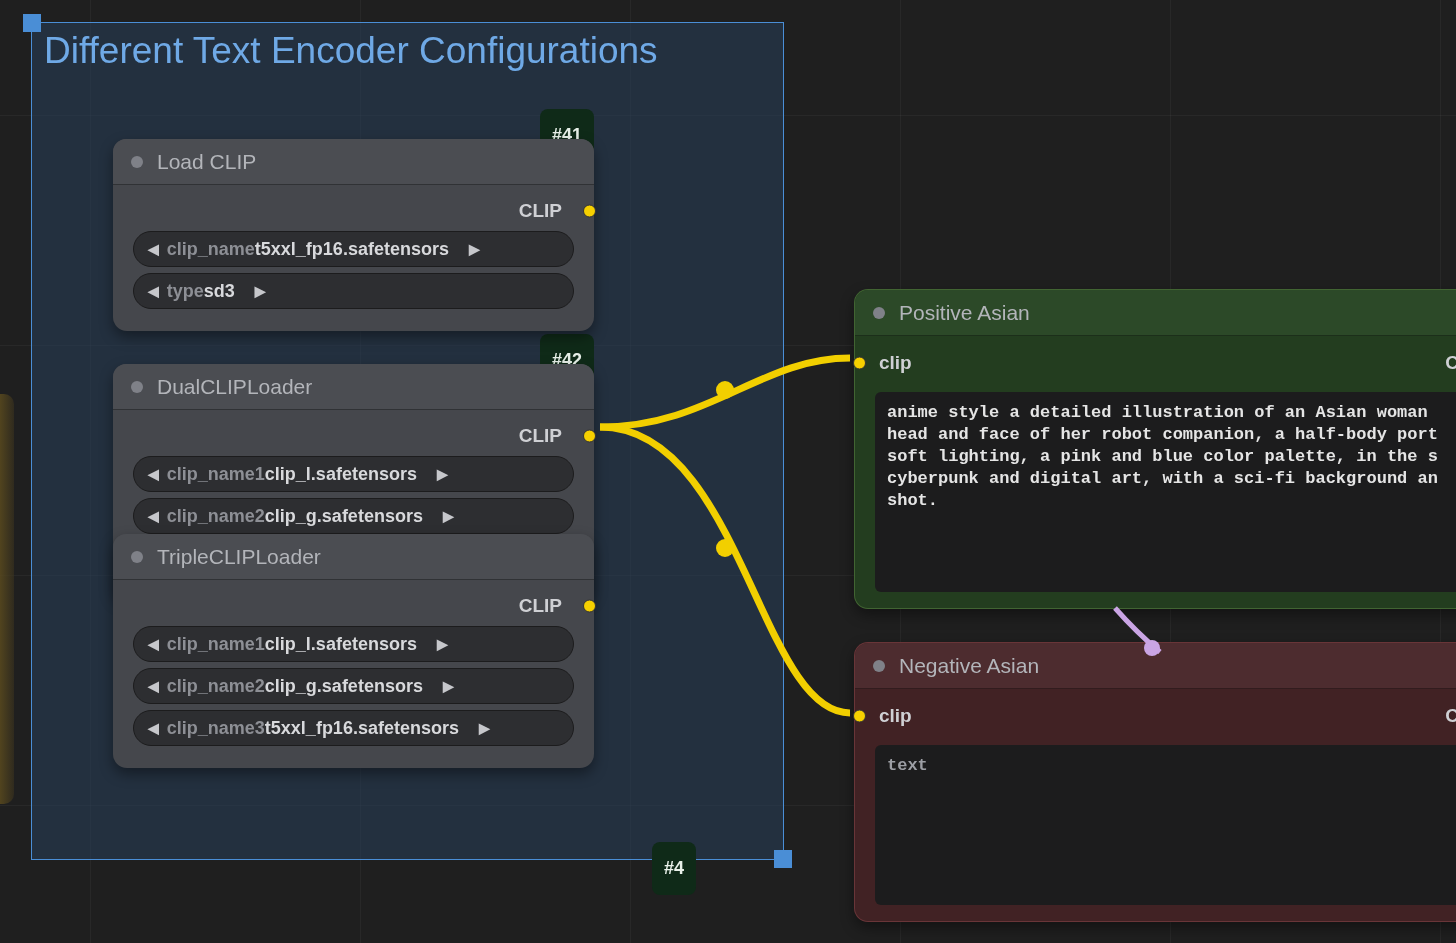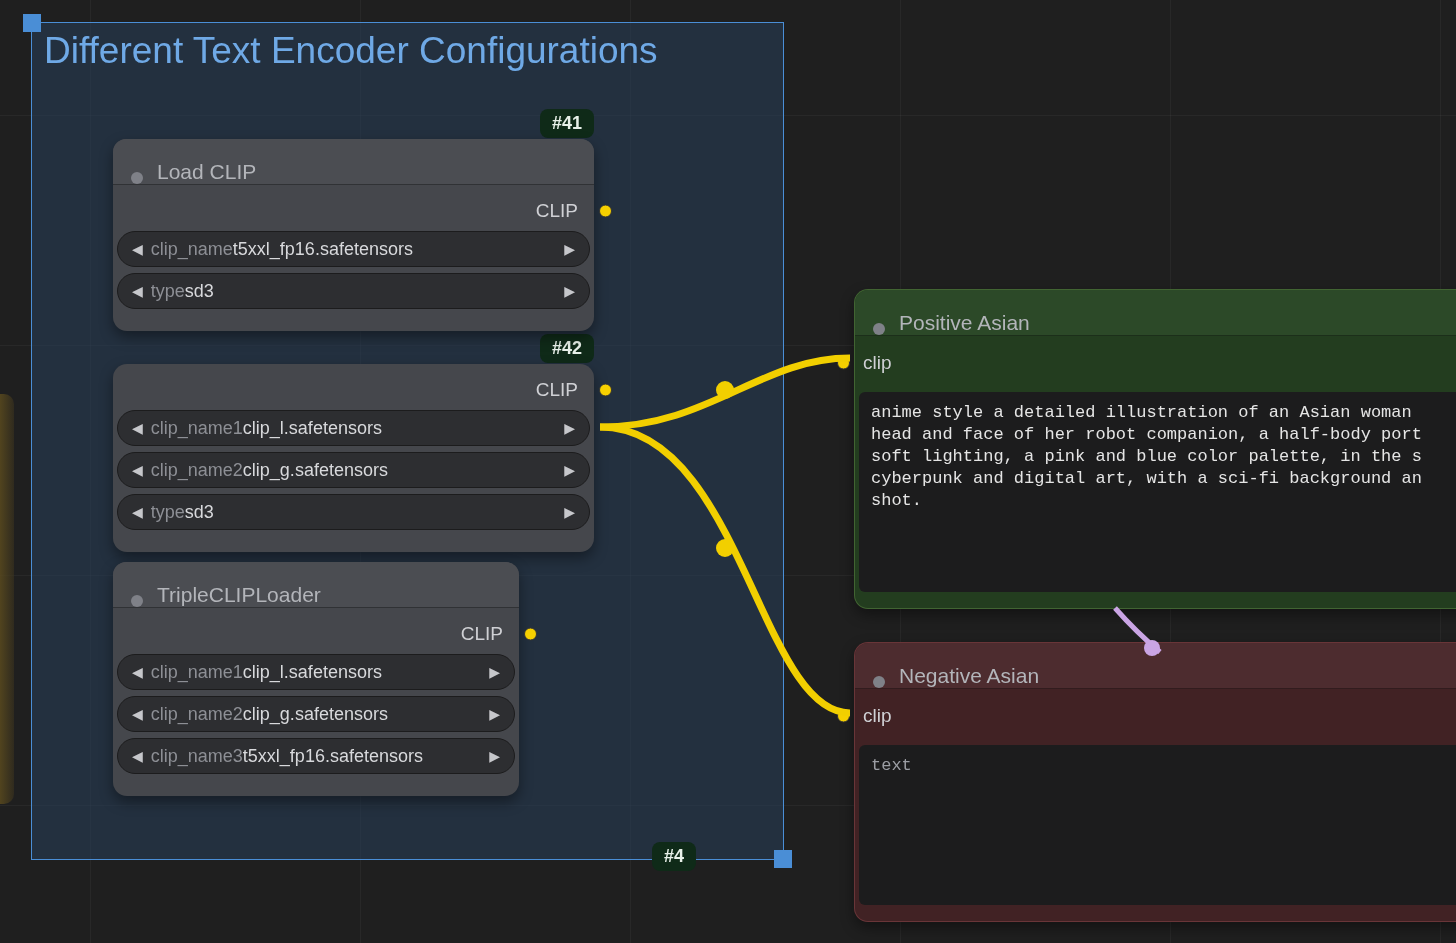--- a/index.html
+++ b/index.html
@@ -38,40 +38,40 @@
 
   
   .node {
     position: absolute;
     background: #45474c;
     border-radius: 14px;
     box-shadow: 0 6px 14px rgba(0,0,0,0.4);
   }
   .node-header {
     height: 46px;
-    display: flex; align-items: flex-end;
+    display: flex; align-items: center;
     padding: 0 18px;
     gap: 14px;
     background: #4b4d52;
     border-radius: 13px 13px 0 0;
     border-bottom: 1px solid rgba(0,0,0,0.35);
   }
   .node-header .bullet {
     width: 12px; height: 12px; border-radius: 50%;
     background: #7f8188;
   }
   .node-header .title { font-size: 21px; color: #b3b5ba; }
 
   
   .node-pos { background: #233d1f; border: 1px solid rgba(122,176,85,0.35); }
   .node-pos .node-header { background: #2c4928; }
   .node-neg { background: #412224; border: 1px solid rgba(180,90,95,0.35); }
   .node-neg .node-header { background: #4d2c2f; }
 
-  .node-body { padding: 12px 4px 16px; }
+  .node-body { padding: 12px 20px 16px; font-weight: bold; }
 
   
   .out-row {
     position: relative;
     height: 28px; display: flex; align-items: center; justify-content: flex-end;
     padding-right: 12px; margin-bottom: 6px;
     color: #cfd0d4; font-size: 19px;
   }
   .port {
     position: absolute; width: 13px; height: 13px; border-radius: 50%;
@@ -94,40 +94,40 @@
     background: #2d2e31;
     border: 1px solid #1c1c1d;
     border-radius: 18px;
     display: flex; align-items: center;
     padding: 0 14px;
     margin-bottom: 6px;
     color: #b0b2b8;
     font-size: 18px;
   }
   .widget .wl { flex: 0 0 auto; color: #8d8f95; display: flex; align-items: center; gap: 8px; }
-  .widget .wv { flex: 1; text-align: right; color: #d8d9dc; display: flex; align-items: center; justify-content: space-between; gap: 20px; }
+  .widget .wv { flex: 1; text-align: right; color: #d8d9dc; display: flex; align-items: center; justify-content: flex-start; gap: 20px; }
   .tri { font-size: 14px; color: #c6c7cb; }
 
   
   .prompt-text {
     background: #1c1c1d;
     border-radius: 6px;
     padding: 10px 12px;
     color: #e5e5e5;
     font-family: "SFMono-Regular", Consolas, "Liberation Mono", Menlo, monospace;
     font-size: 17px; line-height: 1.3;
     white-space: pre-wrap;
     min-height: 200px;
   }
   .prompt-placeholder { color: #9c9ea4; }
 
   
   .id-badge {
     position: absolute;
-    padding: 4px 12px;
+    padding: 16px 12px;
     background: #0f2a18;
     color: #e8f0e9;
     font-size: 18px;
     border-radius: 8px;
     font-weight: 600;
   }
 
   svg.wires { position: absolute; inset: 0; pointer-events: none; }
 
   
@@ -179,20 +179,24 @@
         </span>
       <span class="wv">
           <span>sd3</span>
           <span class="tri">▶</span>
         </span>
     </div>
   </div>
 </div>
 
 <div class="node" style="left:113px; top:364px; width:481px;">
+  <div class="node-header">
+    <span class="bullet"></span>
+    <span class="title">DualCLIPLoader</span>
+  </div>
   <div class="node-body">
     <div class="out-row">
       <span>CLIP</span>
       <span class="port out"></span>
     </div>
     <div class="widget">
       <span class="wl">
           <span class="tri">◀</span>
           <span>clip_name1</span>
         </span>
@@ -217,21 +221,21 @@
           <span>type</span>
         </span>
       <span class="wv">
           <span>sd3</span>
           <span class="tri">▶</span>
         </span>
     </div>
   </div>
 </div>
 
-<div class="node" style="left:113px; top:562px; width:406px;">
+<div class="node" style="left:113px; top:534px; width:481px;">
   <div class="node-header">
     <span class="bullet"></span>
     <span class="title">TripleCLIPLoader</span>
   </div>
   <div class="node-body">
     <div class="out-row">
       <span>CLIP</span>
       <span class="port out"></span>
     </div>
     <div class="widget">

